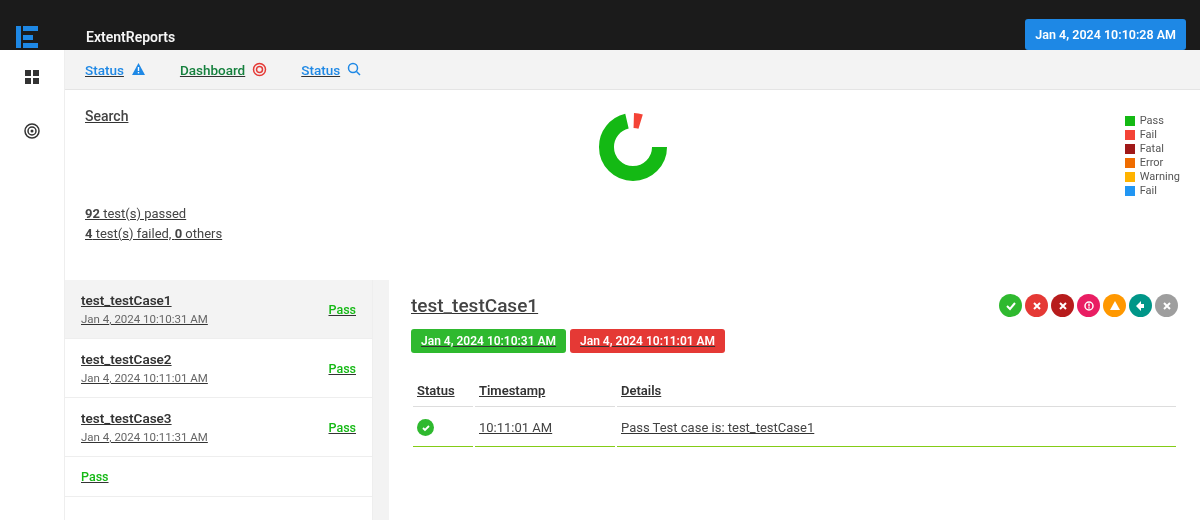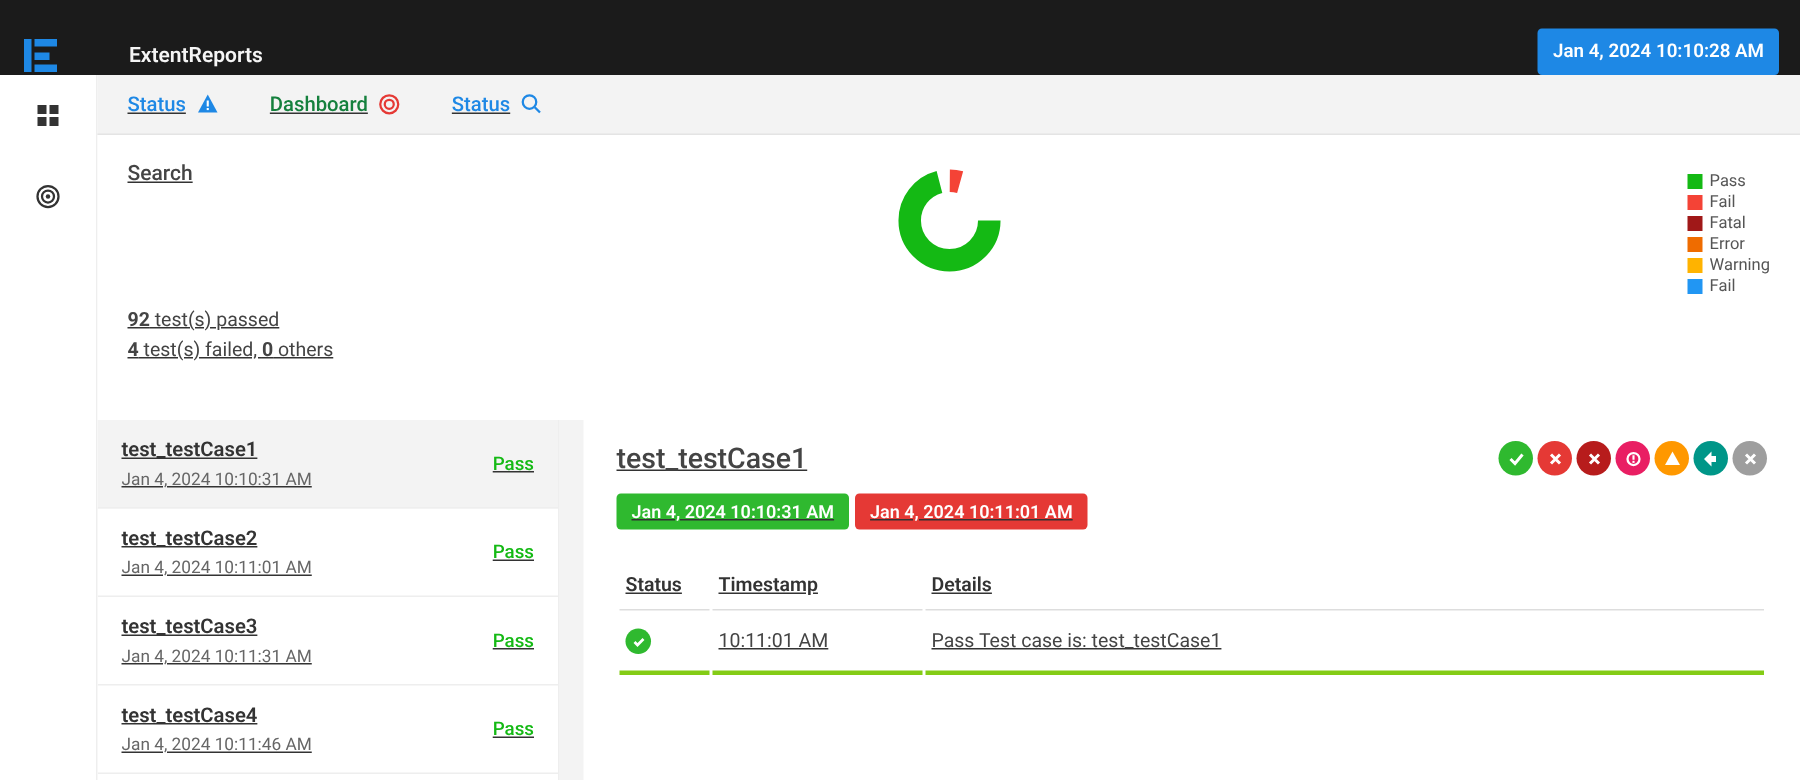--- a/index.html
+++ b/index.html
@@ -37,21 +37,21 @@
   .detail h2 { font-size: 19px; font-weight: 500; color: #444; margin-bottom: 12px; }
   .badges-row { display: flex; gap: 4px; margin-bottom: 20px; }
   .badge { padding: 5px 10px; border-radius: 3px; color: #fff; font-size: 12px; font-weight: 600; }
   .badge.green { background: #2fb92f; }
   .badge.red { background: #e53935; }
   .badge.grey { background: #9e9e9e; }
   .actions { position: absolute; right: 22px; top: 14px; display: flex; gap: 3px; }
   .cir { width: 23px; height: 23px; border-radius: 50%; display: flex; align-items: center; justify-content: center; cursor: pointer; }
   .tbl { width: 100%; font-size: 13px; }
   .tbl th { text-align: left; font-weight: 600; padding: 8px 4px; border-bottom: 1px solid #ddd; color: #333; }
-  .tbl td { padding: 10px 4px; border-bottom: 3px solid #84cc16; color: #444; }
+  .tbl td { padding: 10px 4px; border-bottom: 1px solid #84cc16; color: #444; }
   .col-status { width: 60px; }
   .col-ts { width: 140px; }
   .check { width: 17px; height: 17px; border-radius: 50%; background: #2fb92f; display: inline-flex; align-items: center; justify-content: center; }
   svg { display: block; }
   ::-webkit-scrollbar { width: 8px; }
   ::-webkit-scrollbar-thumb { background: #ccc; border-radius: 4px; }
 </style>
 </head>
 <body>
 
@@ -183,24 +183,20 @@
             <div class="status">Pass</div>
           </div>
           <div class="test-item">
             <div>
               <div class="name">test_testCase3</div>
               <div class="ts">Jan 4, 2024 10:11:31 AM</div>
             </div>
             <div class="status">Pass</div>
           </div>
           <div class="test-item">
-            <div>
-              <div class="name">test_testCase4</div>
-              <div class="ts">Jan 4, 2024 10:11:46 AM</div>
-            </div>
             <div class="status">Pass</div>
           </div>
           <div class="test-item">
             <div class="status"></div>
           </div>
         </div>
 
       <div class="detail">
         <div class="actions" id="actions">
             <span class="cir" style="background: rgb(47, 185, 47);">

